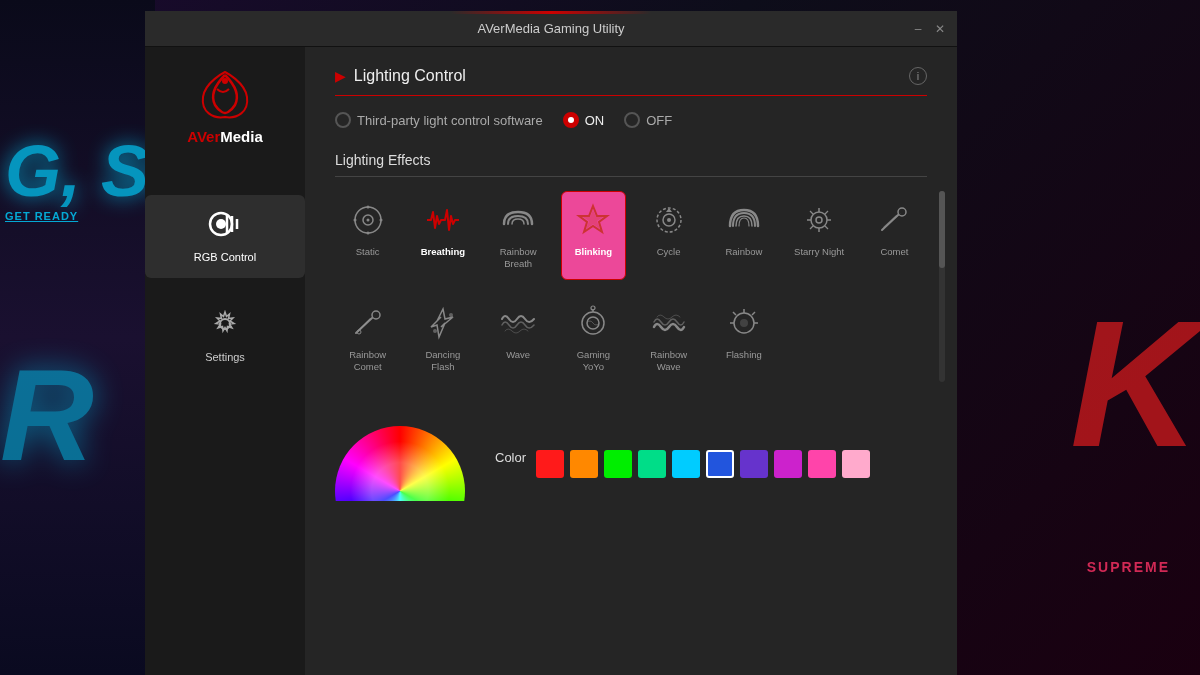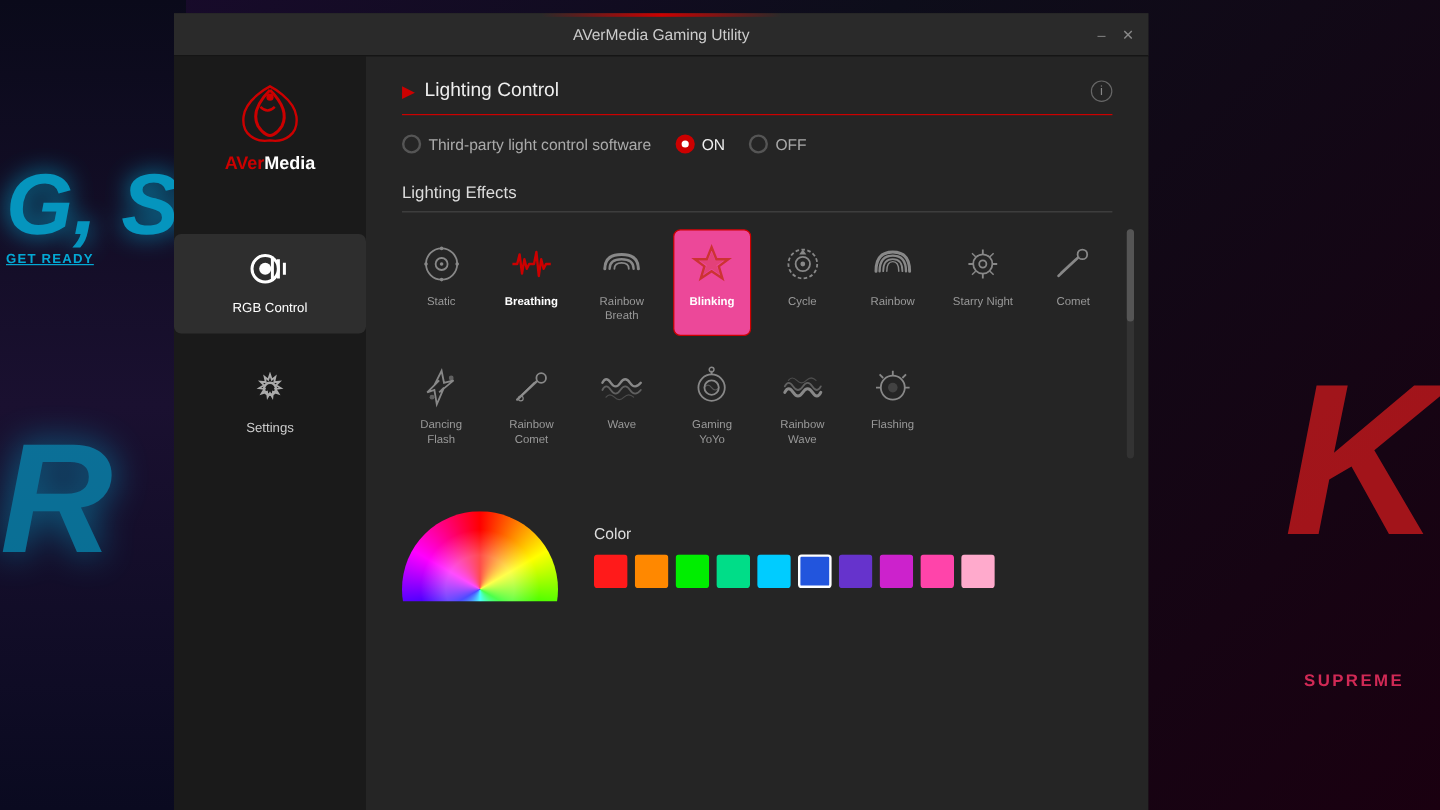--- a/index.html
+++ b/index.html
@@ -418,21 +418,21 @@
       content: '';
       position: absolute;
       inset: 15px;
       border-radius: 50%;
       background: radial-gradient(circle, white 40%, transparent 70%);
       opacity: 0.3;
     }
 
     .color-right {
       display: flex;
-      flex-direction: column;
+      flex-direction: row;
       gap: 10px;
     }
     .color-label {
       font-size: 13px;
       color: #ddd;
     }
     .color-swatches {
       display: flex;
       gap: 6px;
     }
@@ -642,38 +642,38 @@
               <span class="effect-label">Comet</span>
             </div>
 
           </div>
 
           <div class="effects-grid" style="grid-template-columns: repeat(8, 1fr);">
 
             <div class="effect-item">
               <div class="effect-icon">
                 <svg width="36" height="36" viewBox="0 0 36 36">
-                  <polygon points="18,4 20,14 28,12 16,22 20,18 14,32 12,20 6,22 16,12 12,16" fill="none" stroke="#888" stroke-width="1.5"></polygon>
-                  <circle cx="26" cy="10" r="2" fill="#888" opacity="0.6"></circle>
-                  <circle cx="10" cy="26" r="2" fill="#888" opacity="0.6"></circle>
-                </svg>
-              </div>
-              <span class="effect-label">Dancing Flash</span>
-            </div>
-
-            <div class="effect-item">
-              <div class="effect-icon">
-                <svg width="36" height="36" viewBox="0 0 36 36">
                   <circle cx="26" cy="10" r="4" fill="none" stroke="#888" stroke-width="1.5"></circle>
                   <line x1="22" y1="13" x2="6" y2="28" stroke="#888" stroke-width="2" stroke-linecap="round"></line>
                   <line x1="20" y1="14" x2="8" y2="26" stroke="#999" stroke-width="1.2" stroke-linecap="round" opacity="0.6"></line>
                   <circle cx="9" cy="27" r="2" fill="none" stroke="#888" stroke-width="1"></circle>
                 </svg>
               </div>
               <span class="effect-label">Rainbow Comet</span>
+            </div>
+
+            <div class="effect-item">
+              <div class="effect-icon">
+                <svg width="36" height="36" viewBox="0 0 36 36">
+                  <polygon points="18,4 20,14 28,12 16,22 20,18 14,32 12,20 6,22 16,12 12,16" fill="none" stroke="#888" stroke-width="1.5"></polygon>
+                  <circle cx="26" cy="10" r="2" fill="#888" opacity="0.6"></circle>
+                  <circle cx="10" cy="26" r="2" fill="#888" opacity="0.6"></circle>
+                </svg>
+              </div>
+              <span class="effect-label">Dancing Flash</span>
             </div>
 
 
             <div class="effect-item">
               <div class="effect-icon">
                 <svg width="36" height="36" viewBox="0 0 36 36">
                   <path d="M2 14 Q5 8 9 14 Q13 20 17 14 Q21 8 25 14 Q29 20 34 14" fill="none" stroke="#888" stroke-width="2" stroke-linecap="round"></path>
                   <path d="M2 20 Q5 14 9 20 Q13 26 17 20 Q21 14 25 20 Q29 26 34 20" fill="none" stroke="#888" stroke-width="1.5" stroke-linecap="round" opacity="0.6"></path>
                   <path d="M5 26 Q8 22 12 26 Q16 30 20 26 Q24 22 28 26" fill="none" stroke="#888" stroke-width="1" stroke-linecap="round" opacity="0.4"></path>
                 </svg>

